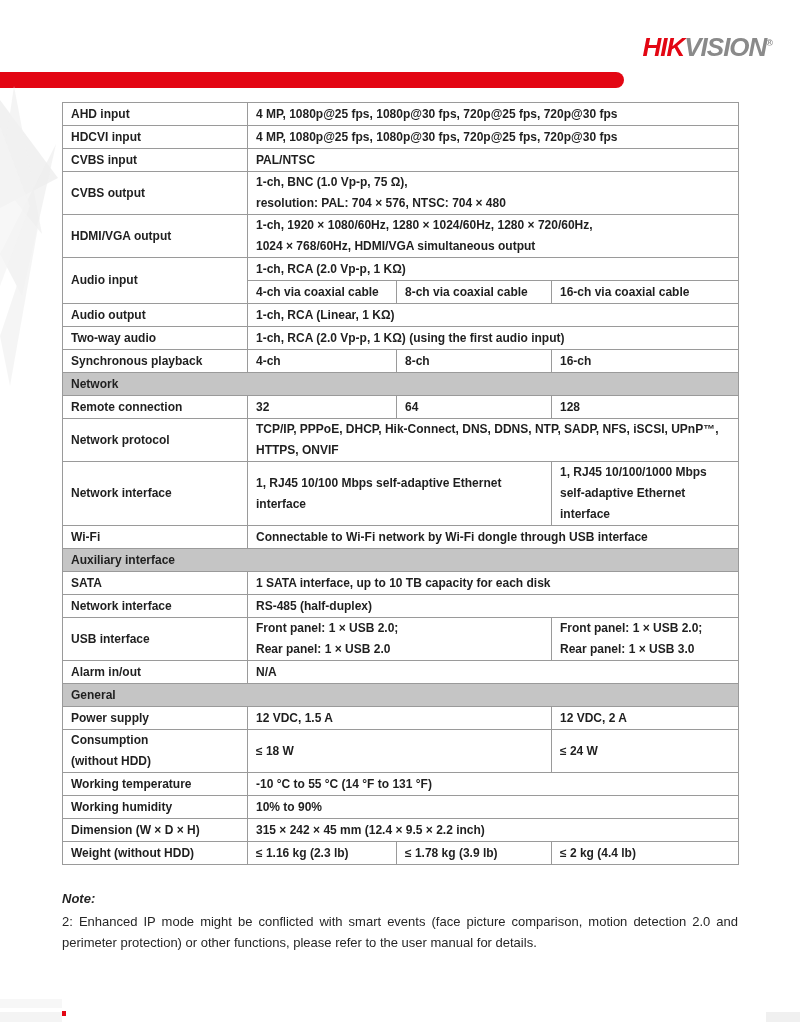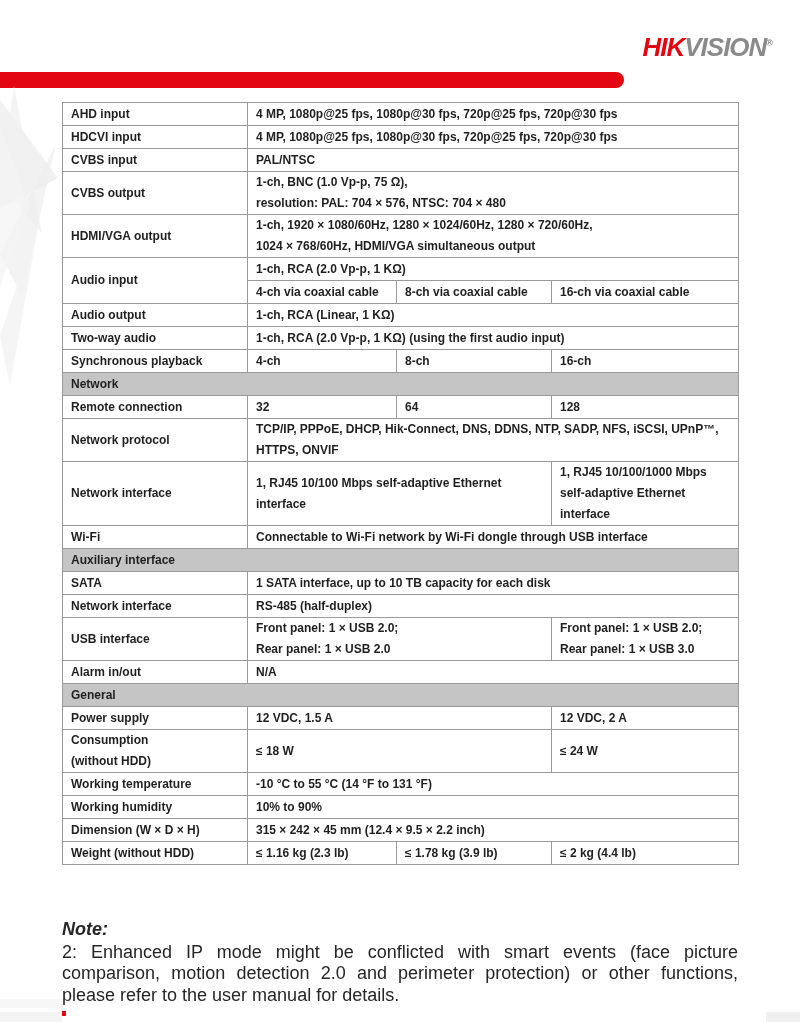--- a/index.html
+++ b/index.html
@@ -45,21 +45,21 @@
   .value-cell{font-weight:bold;}
   .section-cell{
     background:var(--section-bg,#c5c5c5);
     font-weight:bold;
     border-left:1px solid var(--outer-border,#7d7d7d);
     border-right:1px solid var(--outer-border,#7d7d7d);
   }
   
   .note{
     position:absolute;left:62px;top:888px;width:676px;
-    font-size:18px;color:#262626;margin-top:31px;
+    font-size:13px;color:#262626;
   }
   .note p{margin:0;line-height:21.5px;}
   .note-title{font-weight:bold;font-style:italic;margin-bottom:1px !important;}
   .note-line{text-align:justify;}
   
   .foot-block-a{position:absolute;left:0;top:999px;width:62px;height:9px;background:#f7f7f7;}
   .foot-block-b{position:absolute;left:0;top:1012px;width:62px;height:10px;background:#f4f4f4;}
   .foot-red{position:absolute;left:62px;top:1011px;width:4px;height:5px;background:var(--brand-red,#e30613);}
   .foot-block-c{position:absolute;left:766px;top:1012px;width:34px;height:10px;background:#f0f0f0;}
 </style>

